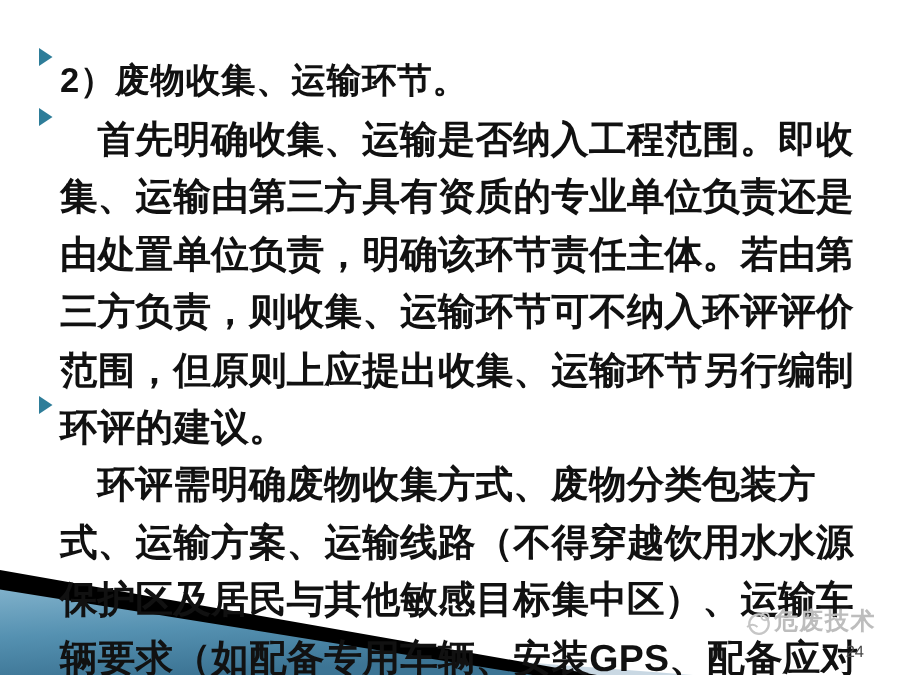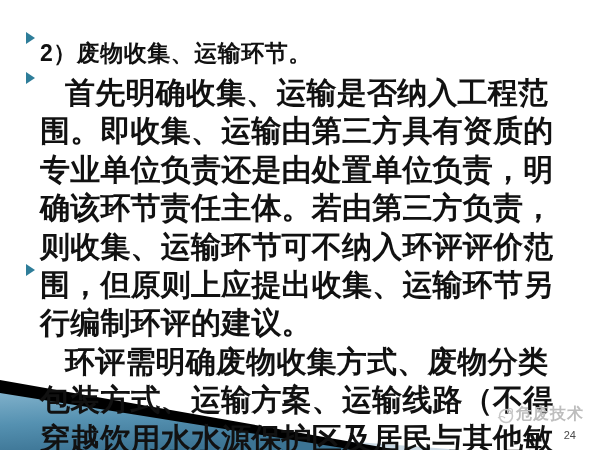--- a/index.html
+++ b/index.html
@@ -22,21 +22,21 @@
   }
   .heading {
     font-size: 23px;
     line-height: 42px;
     letter-spacing: 0.5px;
     white-space: nowrap;
     margin-top: 16px;
   }
   .para {
     margin: 0;
-    font-size: 30px;
+    font-size: 25px;
     line-height: 38.4px;
     text-indent: 25px;
     letter-spacing: 0.2px;
     word-break: break-all;
     text-align: left;
   }
   .bullet {
     position: absolute;
     left: -14px;
     width: 0;

